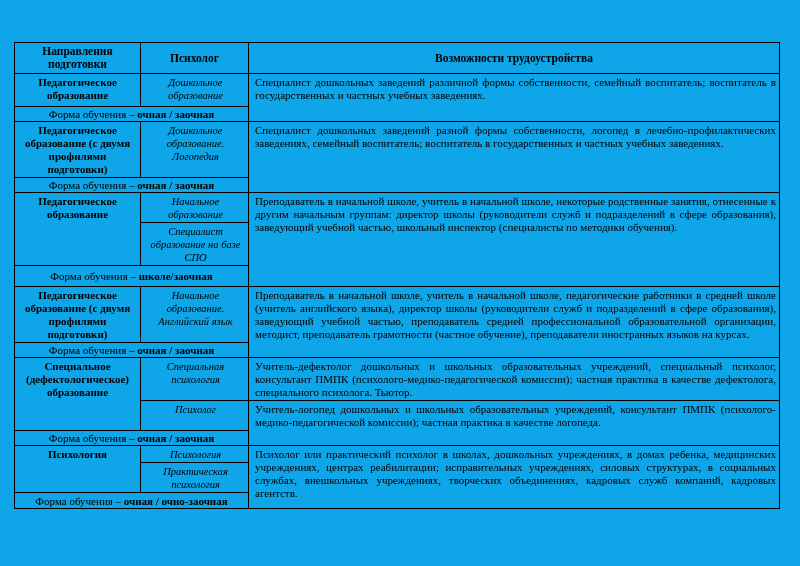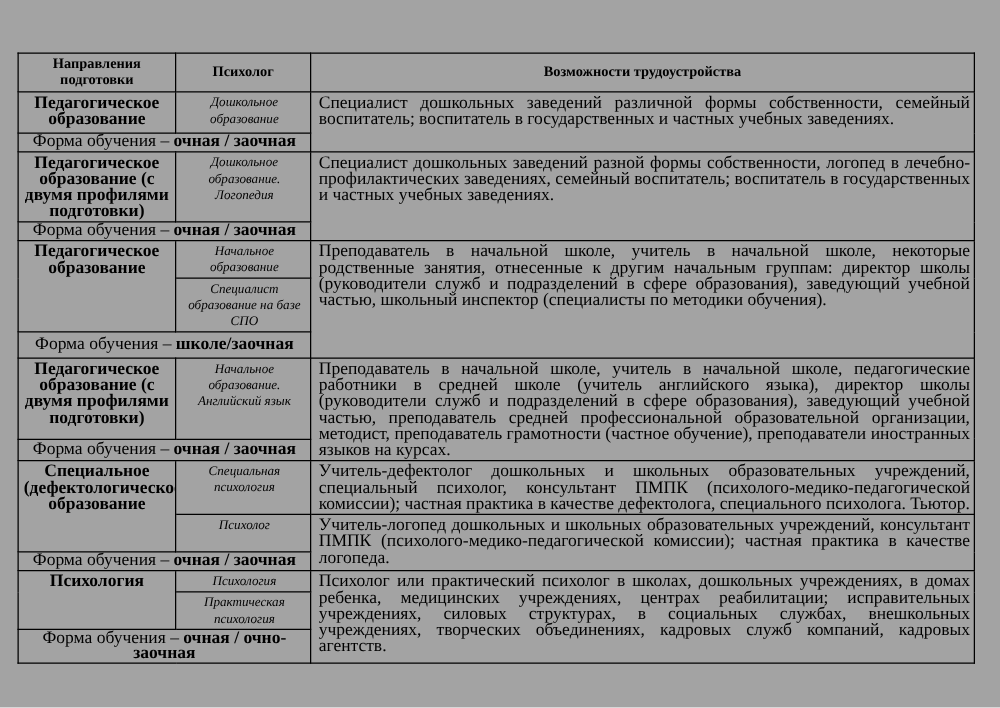--- a/index.html
+++ b/index.html
@@ -8,35 +8,35 @@
     background: #ffffff;
     width: 800px;
     height: 566px;
     font-family: "Liberation Serif", serif;
     color: #000;
   }
   .page {
     position: relative;
     width: 800px;
     height: 566px;
-    background: #a3a3a3;
+    background: #0ea5e9;
     overflow: hidden;
   }
   table.doc-table {
     position: absolute;
     left: 14px;
     top: 42px;
     border-collapse: collapse;
     table-layout: fixed;
     width: 765px;
   }
   td, th {
     border: 1px solid #000;
     padding: 1px 4px;
-    font-size: 14px;
+    font-size: 11px;
     vertical-align: top;
     overflow: hidden;
   }
   th.col-header {
     font-weight: bold;
     text-align: center;
     vertical-align: middle;
     font-size: 11.5px;
     line-height: 13px;
     padding: 2px 3px;

